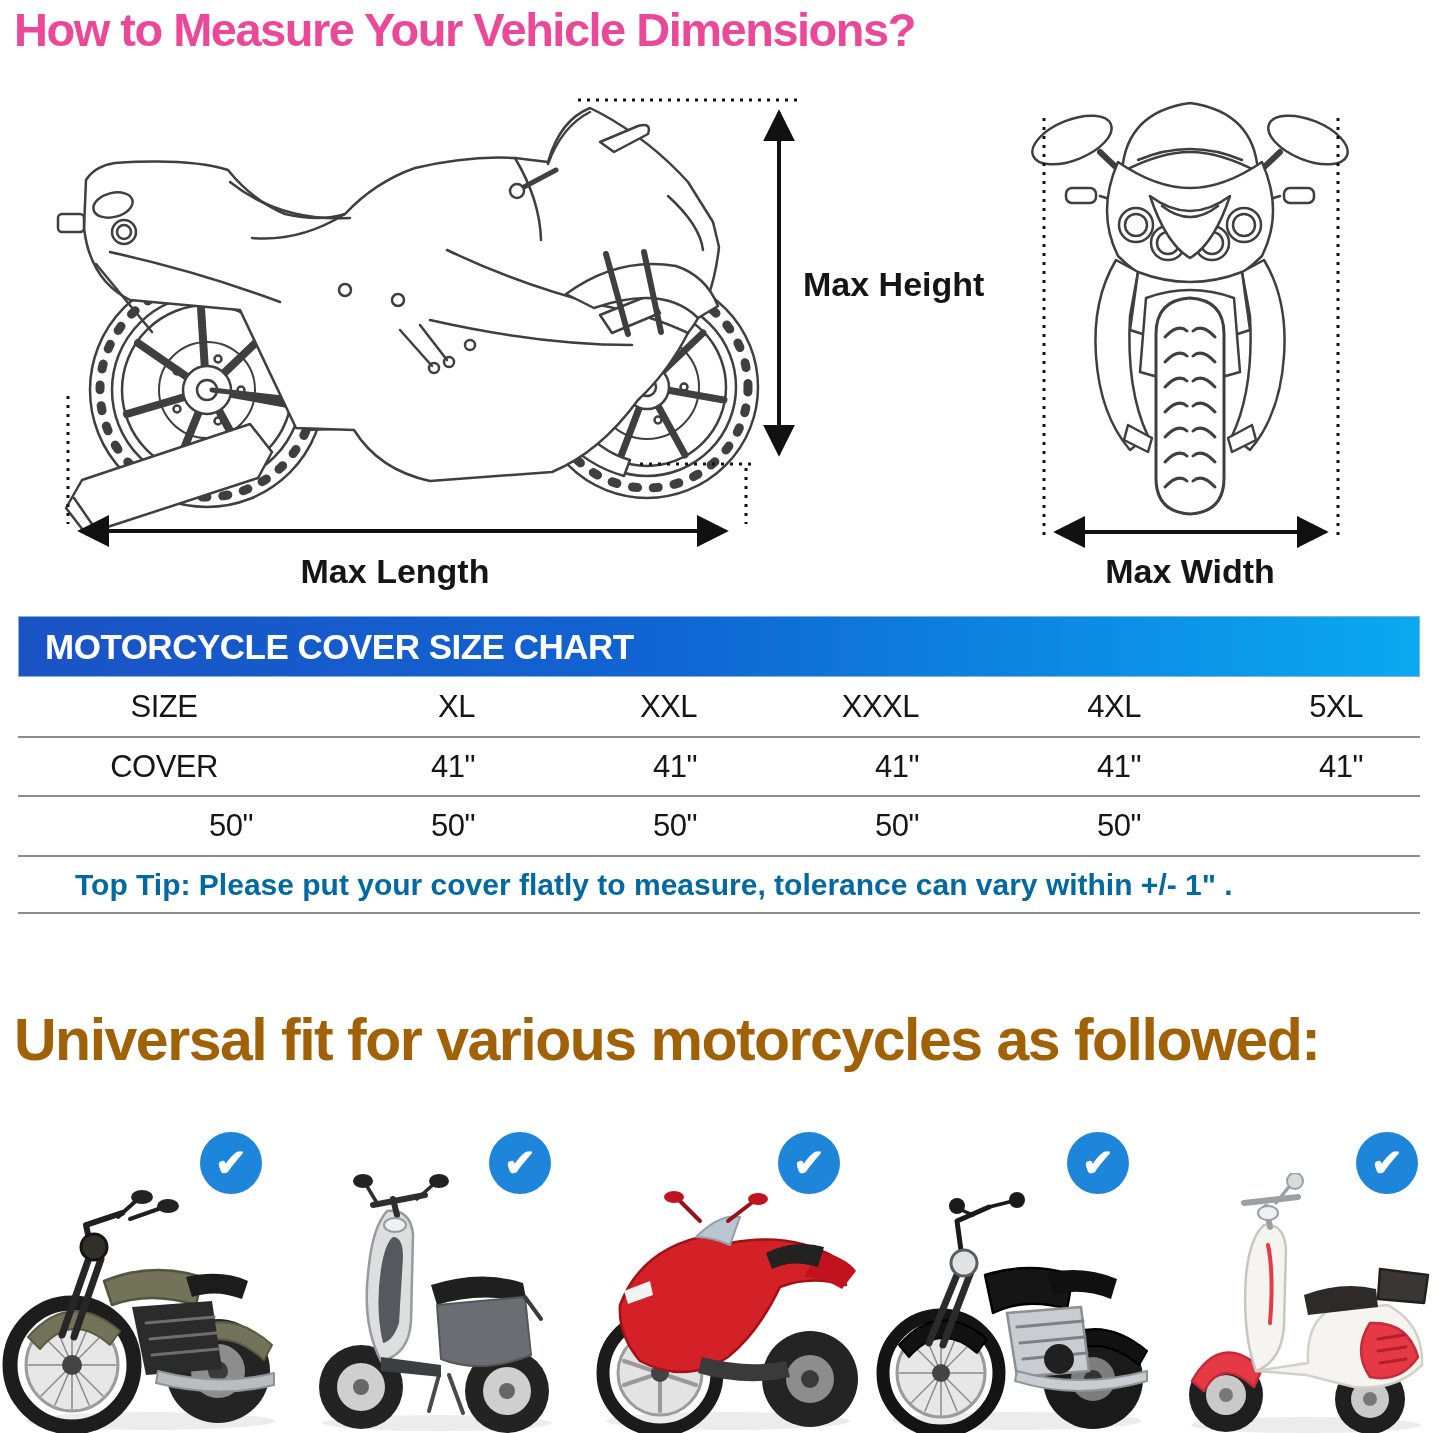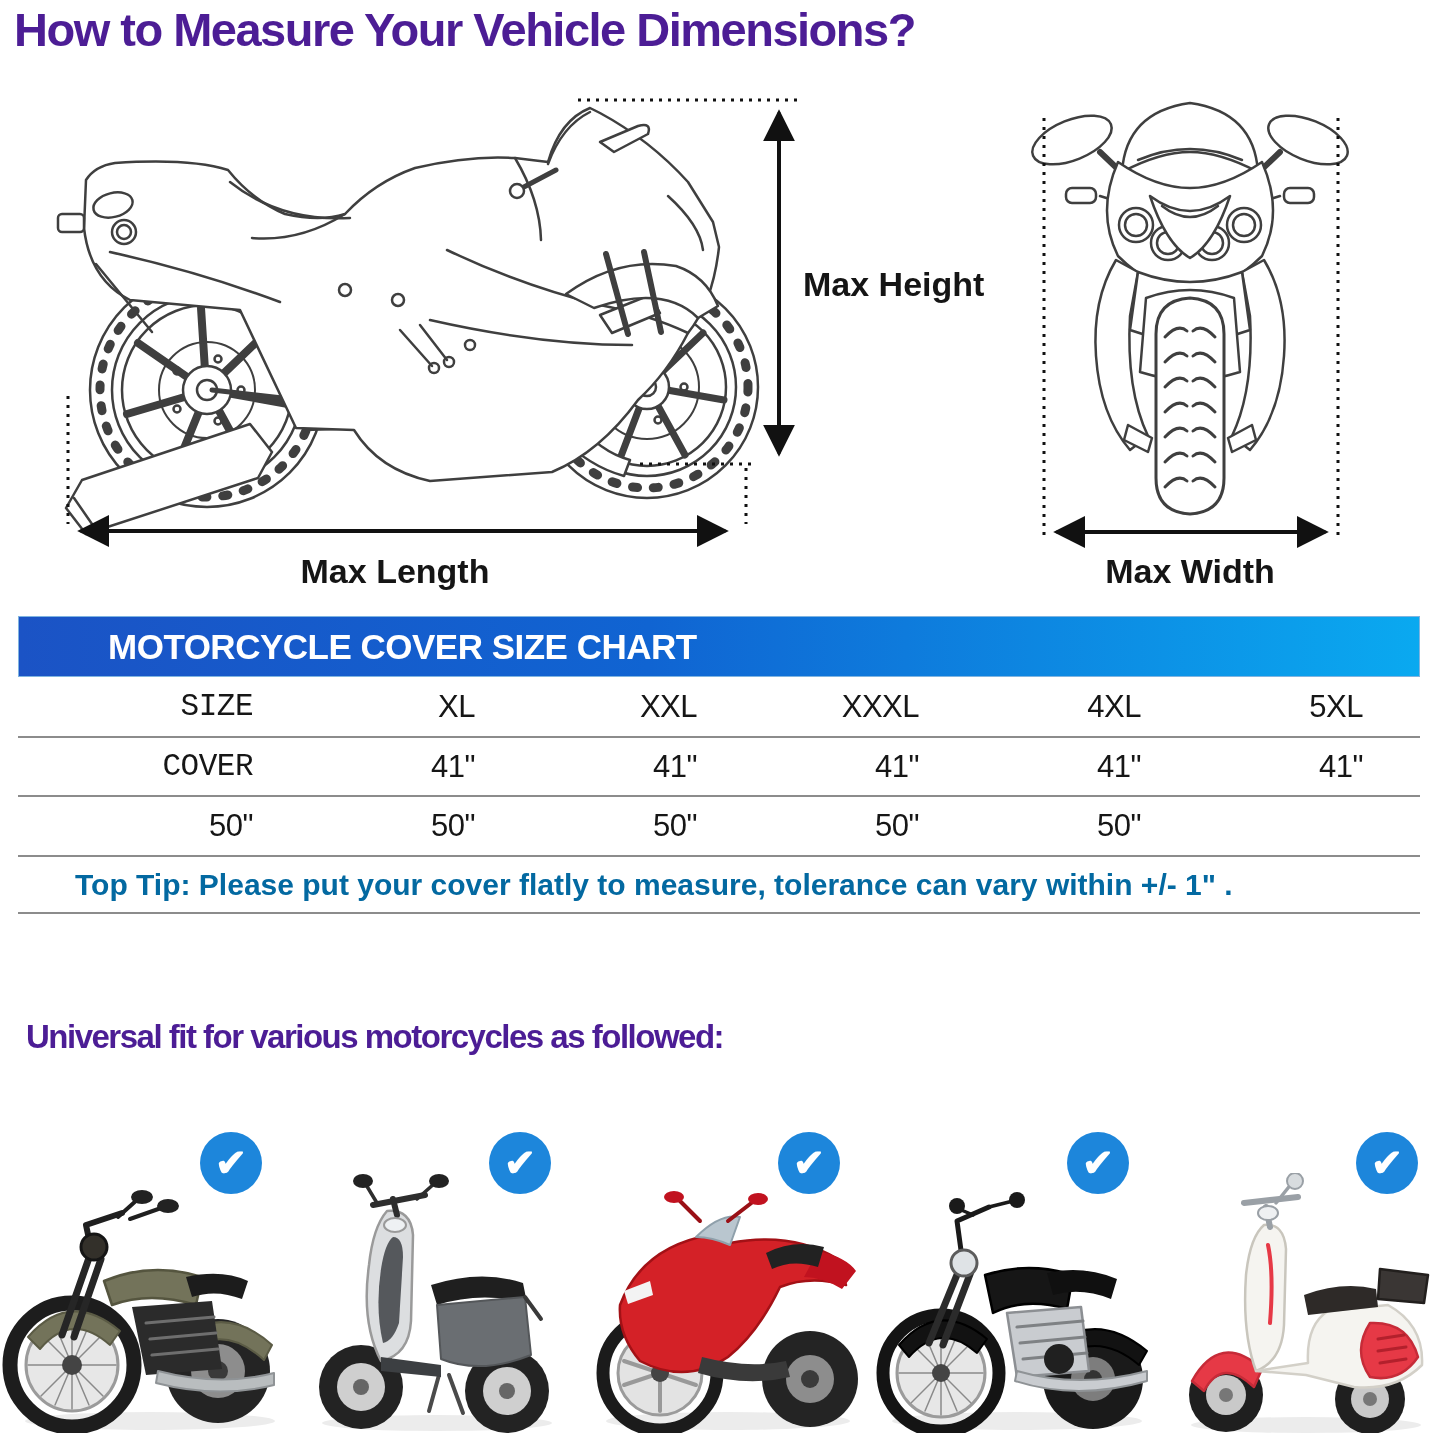--- a/index.html
+++ b/index.html
@@ -1,37 +1,37 @@
 <!DOCTYPE html>
 <html><head>
 <meta charset="utf-8">
 <style>
   html,body{margin:0;padding:0;background:#fff;}
   .canvas{position:relative;width:1445px;height:1433px;background:#fff;overflow:hidden;
           font-family:"Liberation Sans",sans-serif;color:#111;}
   h1.title{position:absolute;left:14px;top:2px;margin:0;font-size:47px;font-weight:bold;
-           letter-spacing:-1.5px;color:#4c1d95;}
+           letter-spacing:-1.5px;color:#ec4899;}
   svg text{font-family:"Liberation Sans",sans-serif;}
   .diagram{position:absolute;left:0;top:55px;}
 
   
   .chart{position:absolute;left:18px;top:616px;width:1402px;}
-  .chart-head{height:61px;display:flex;align-items:center;padding-left:89px;box-sizing:border-box;
+  .chart-head{height:61px;display:flex;align-items:center;padding-left:26px;box-sizing:border-box;
               background:linear-gradient(90deg,#1b53c5 0%,#1064d2 45%,#0aa9f0 100%);
               border:1px solid #7fb4e0;}
   .chart-head span{color:#fff;font-size:35px;font-weight:bold;letter-spacing:-0.5px;}
   .trow{display:grid;grid-template-columns:235px repeat(5,222px);align-items:center;height:58px;
         font-size:31px;letter-spacing:-0.5px;color:#161616;}
-  .trow .lbl{padding-left:57px;text-align:right;font-family:Liberation Mono, monospace;}
+  .trow .lbl{padding-left:57px;text-align:center;}
   .trow .val{text-align:right;}
   .rule{border-bottom:2px solid #8c8c8c;}
   .tiprow{height:57px;display:flex;align-items:center;padding-left:57px;box-sizing:border-box;
           font-size:30px;font-weight:bold;color:#0369a1;border-bottom:2px solid #8c8c8c;}
-  h2.universal{position:absolute;left:14px;top:1006px;margin:12px;font-size:33px;font-weight:bold;
-               letter-spacing:-1.5px;color:#4c1d95;}
+  h2.universal{position:absolute;left:14px;top:1006px;margin:0;font-size:59px;font-weight:bold;
+               letter-spacing:-1.5px;color:#a16207;}
 
   
   .gallery{position:absolute;left:0;top:1090px;width:1445px;height:343px;display:grid;
            grid-template-columns:repeat(5,289px);}
   .gcell{position:relative;}
   .check{position:absolute;left:200px;top:42px;width:62px;height:62px;border-radius:50%;
          background:#1d86db;color:#fff;display:flex;align-items:center;justify-content:center;
          font-size:38px;font-weight:bold;}
   .bike{position:absolute;left:0;bottom:0;}
 </style>

